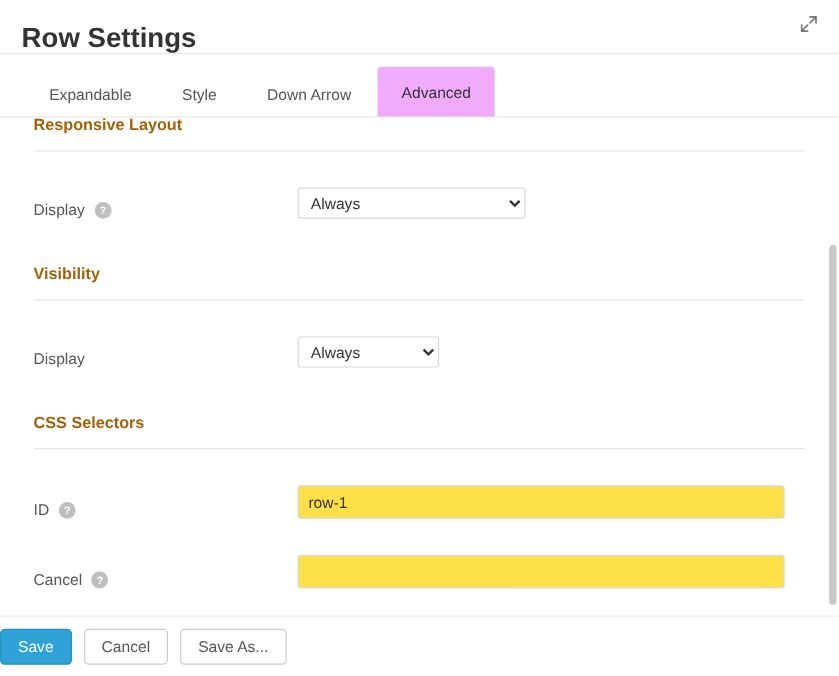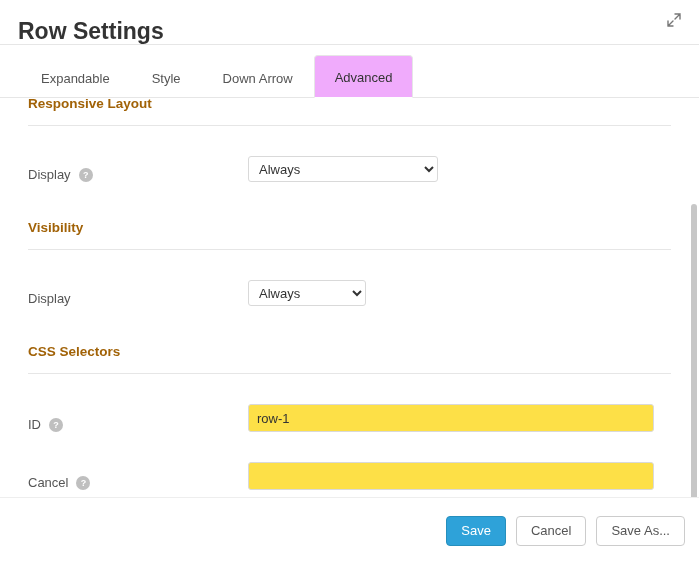--- a/index.html
+++ b/index.html
@@ -137,25 +137,25 @@
     border: 1px solid #d9d9d9;
     border-radius: 3px;
     background: #fde047;
     padding: 2px 8px;
     font-size: 13px;
     color: #333;
   }
   .footer {
     position: absolute;
     bottom: 0; left: 0; right: 0;
-    height: 66px;
+    height: 50px;
     border-top: 1px solid #eee;
     background: #fff;
     display: flex;
-    justify-content: flex-end;
+    justify-content: flex-start;
     align-items: center;
     gap: 10px;
     padding-right: 14px;
   }
   .btn {
     height: 30px;
     padding: 0 14px;
     border-radius: 4px;
     font-size: 13px;
     cursor: pointer;

